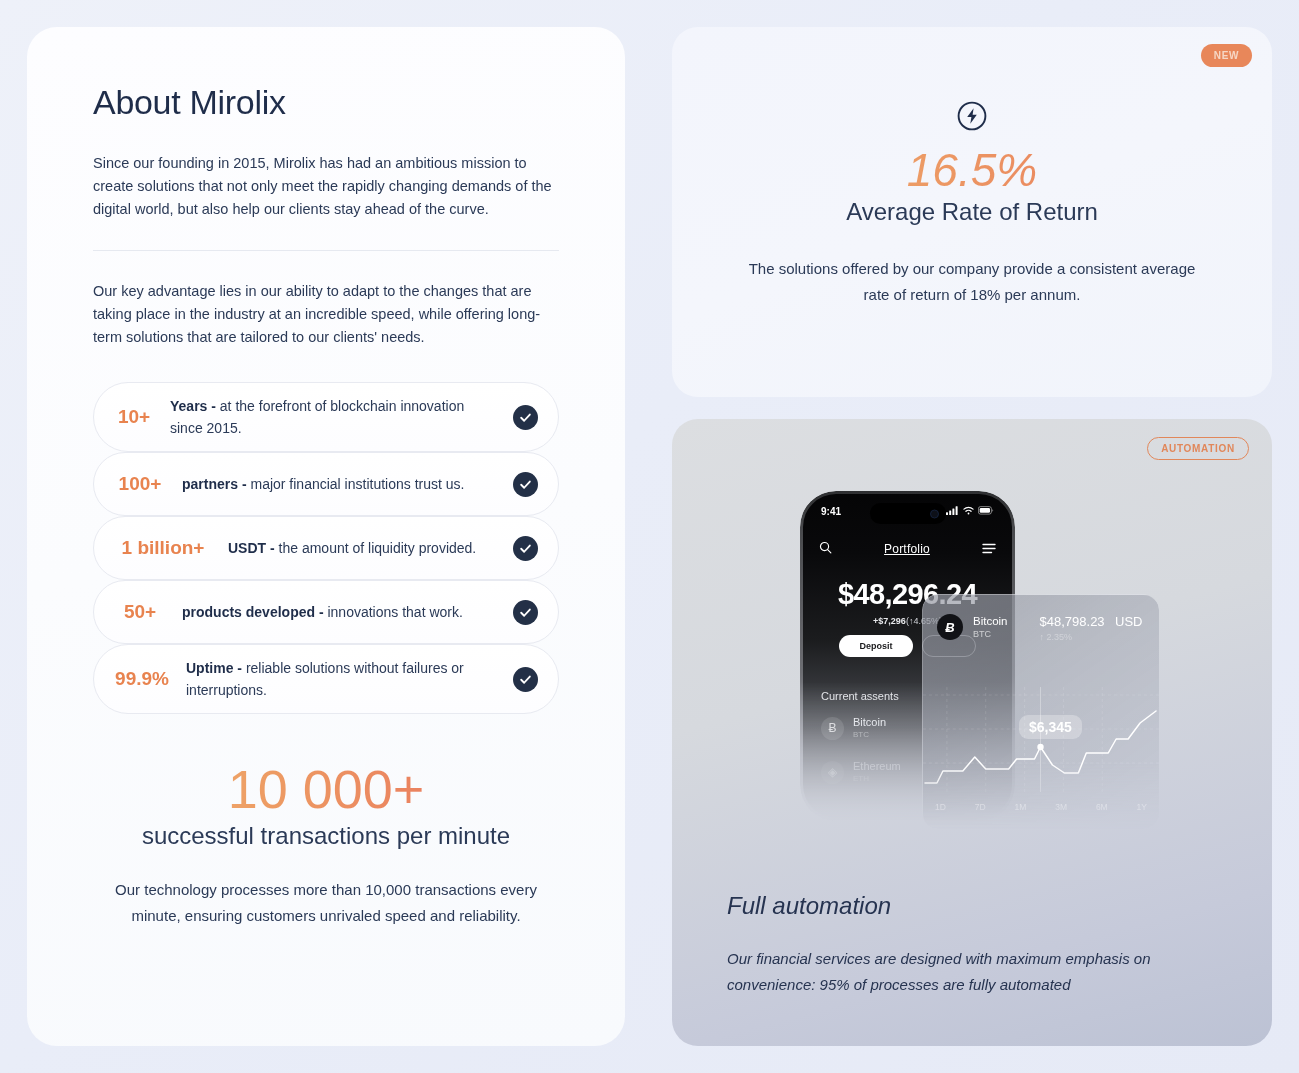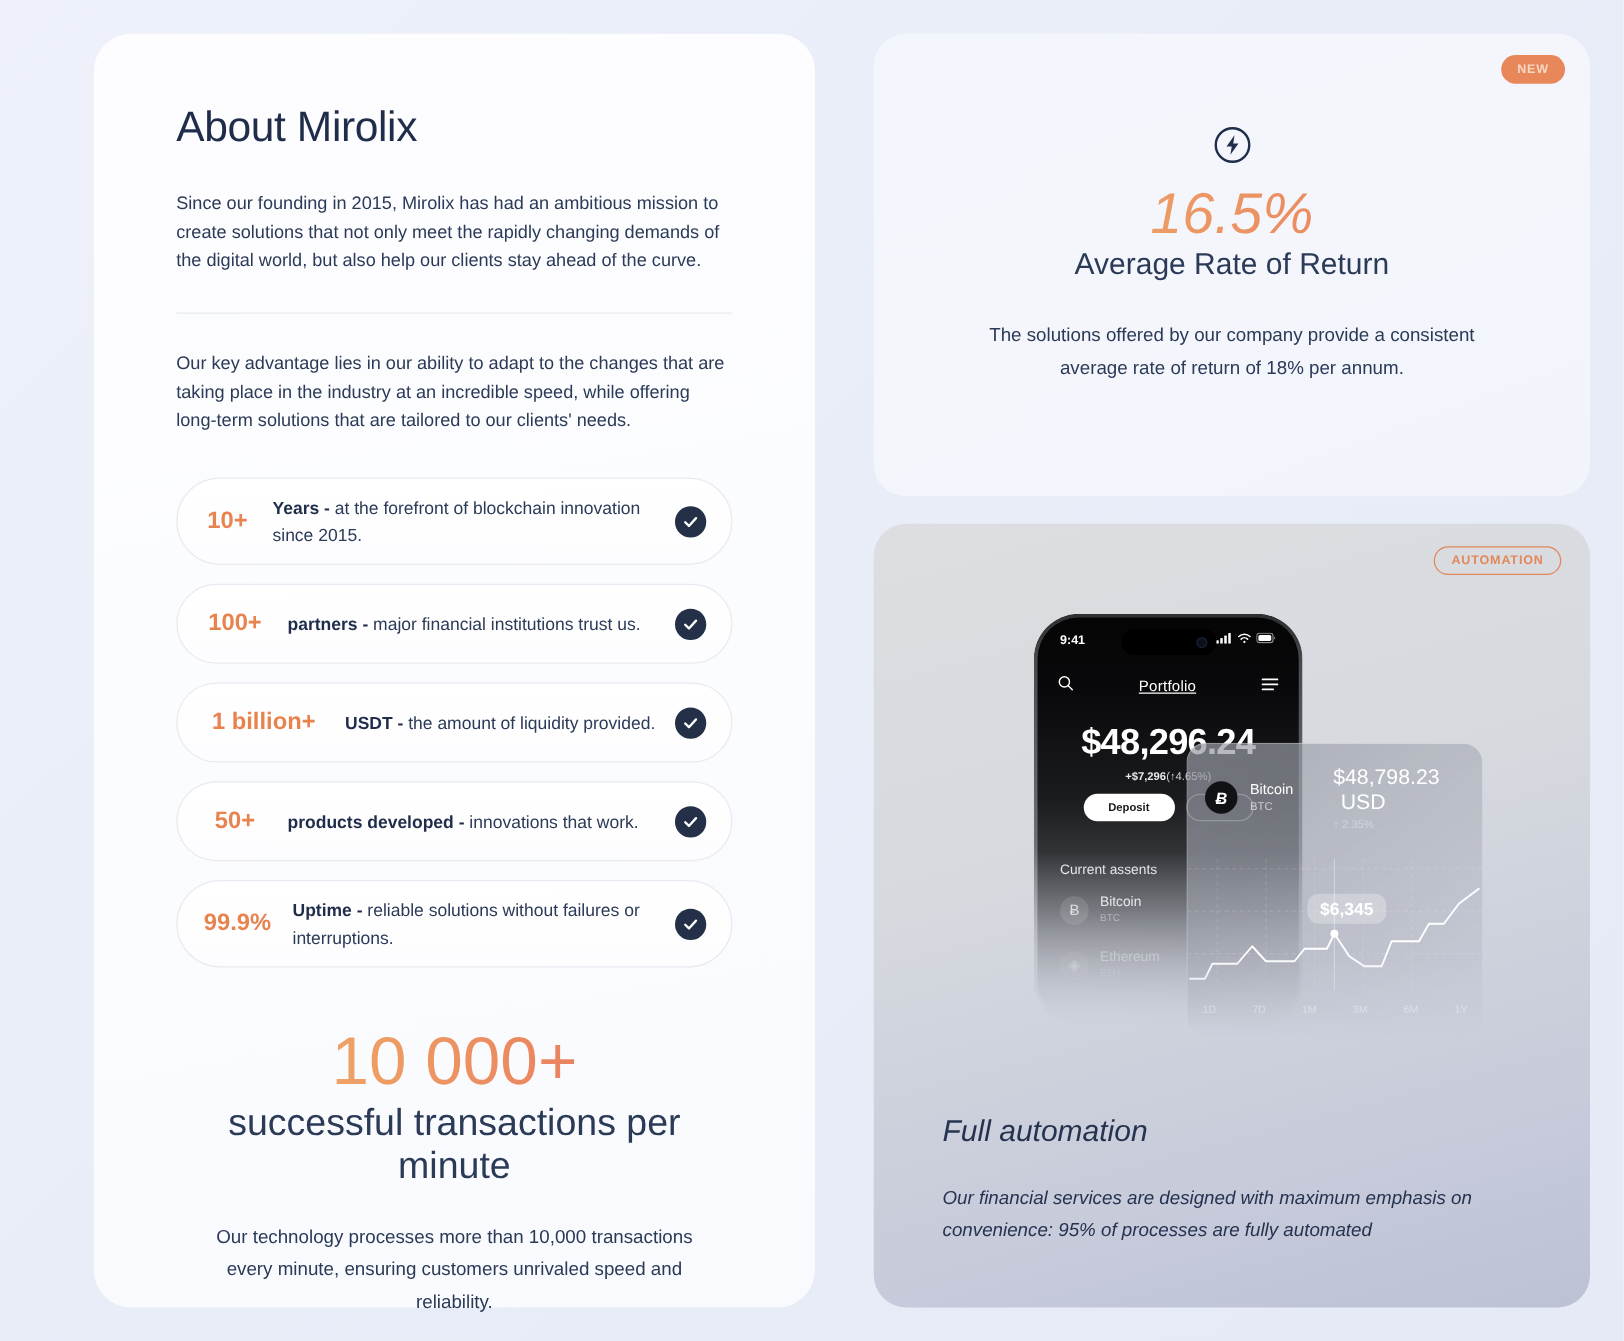--- a/index.html
+++ b/index.html
@@ -21,21 +21,20 @@
     padding: 27px 27px 27px 27px;
   }
 
   
   .left-card {
     width: 598px;
     background: linear-gradient(170deg, #fdfdff 0%, #fbfcfe 50%, #f8fafd 100%);
     border-radius: 30px;
     padding: 56px 66px 40px 66px;
     position: relative;
-    margin-left: 48px;
   }
 
   .about-title {
     font-size: 34px;
     font-weight: 400;
     color: #1f2d4a;
     letter-spacing: -0.3px;
     margin-bottom: 30px;
   }
 
@@ -48,21 +47,20 @@
   .divider {
     height: 1px;
     background: #e6e9f0;
     margin: 29px 0 29px 0;
   }
 
   .stat-list {
     margin-top: 33px;
     display: flex;
     flex-direction: column;
-    gap: 15px;
   }
 
   .stat-row {
     border: 1px solid #e8eaf1;
     border-radius: 40px;
     background: linear-gradient(180deg, #ffffff 0%, #fdfdff 100%);
     min-height: 64px;
     display: flex;
     align-items: center;
     padding: 12px 20px 12px 18px;
@@ -107,21 +105,21 @@
     font-size: 54px;
     font-weight: 400;
     letter-spacing: 0px;
     background: linear-gradient(90deg, #f0b872 0%, #ed9a63 40%, #ea7f5f 75%, #e8705e 100%);
     -webkit-background-clip: text;
     background-clip: text;
     color: transparent;
     line-height: 1.15;
   }
   .big-sub {
-    font-size: 30px;
+    font-size: 24px;
     color: #2b3a57;
     font-weight: 400;
     margin-top: 2px;
   }
   .big-desc {
     margin-top: 27px;
     font-size: 15px;
     line-height: 26px;
     color: #2b3a57;
     padding: 0 12px;
@@ -384,21 +382,21 @@
     border-radius: 50%;
     background: #111216;
     color: #fff;
     display: flex; align-items: center; justify-content: center;
     font-size: 13px; font-style: italic; font-weight: bold;
     flex-shrink: 0;
   }
   .glass-coin-name { font-size: 11.5px; color: #fff; line-height: 14px; }
   .glass-coin-tick { font-size: 9px; color: rgba(255,255,255,0.65); line-height: 12px; }
   .glass-price-wrap { margin-left: 22px; }
-  .glass-price { font-size: 17px; color: #fff; white-space: nowrap; }
+  .glass-price { font-size: 13px; color: #fff; white-space: nowrap; }
   .glass-delta { font-size: 9px; color: rgba(255,255,255,0.35); margin-top: 2px; }
 
   .chart { position: absolute; left: 0; top: 92px; width: 100%; height: 143px; }
   .chart svg { display: block; width: 100%; height: 113px; }
   .axis {
     display: flex;
     justify-content: space-between;
     padding: 0 12px;
     font-size: 8.5px;
     color: rgba(255,255,255,0.72);

